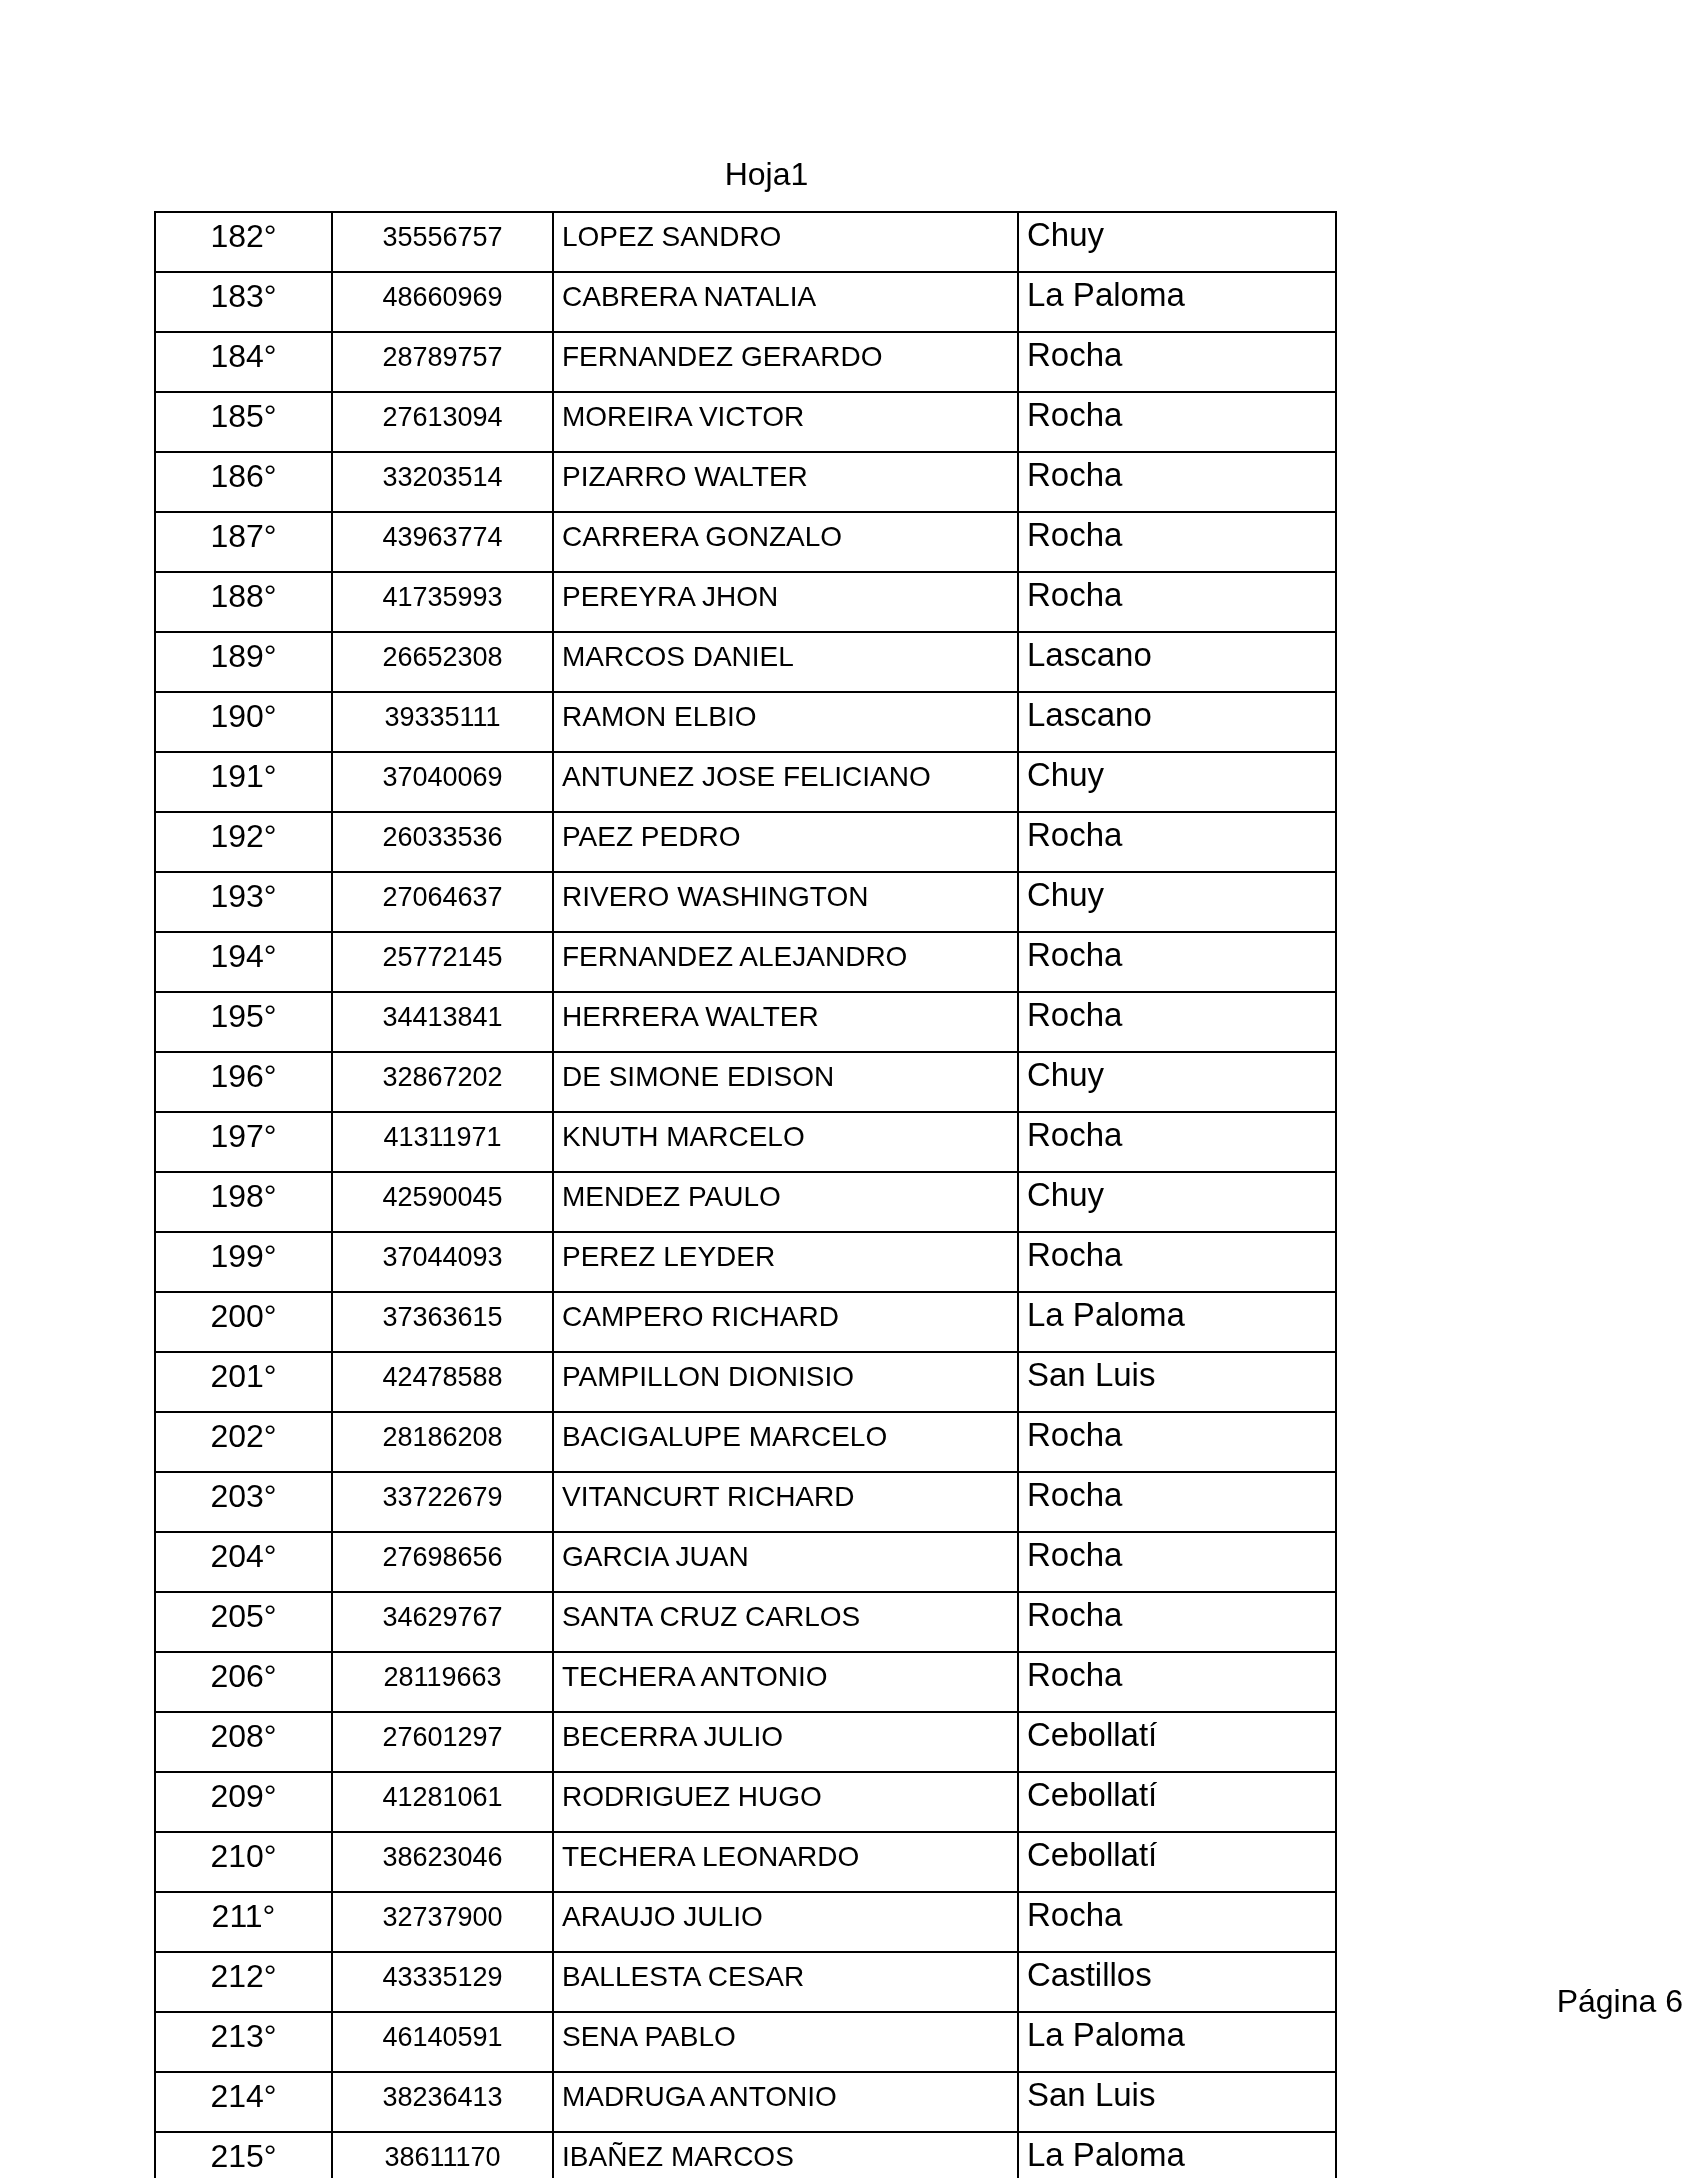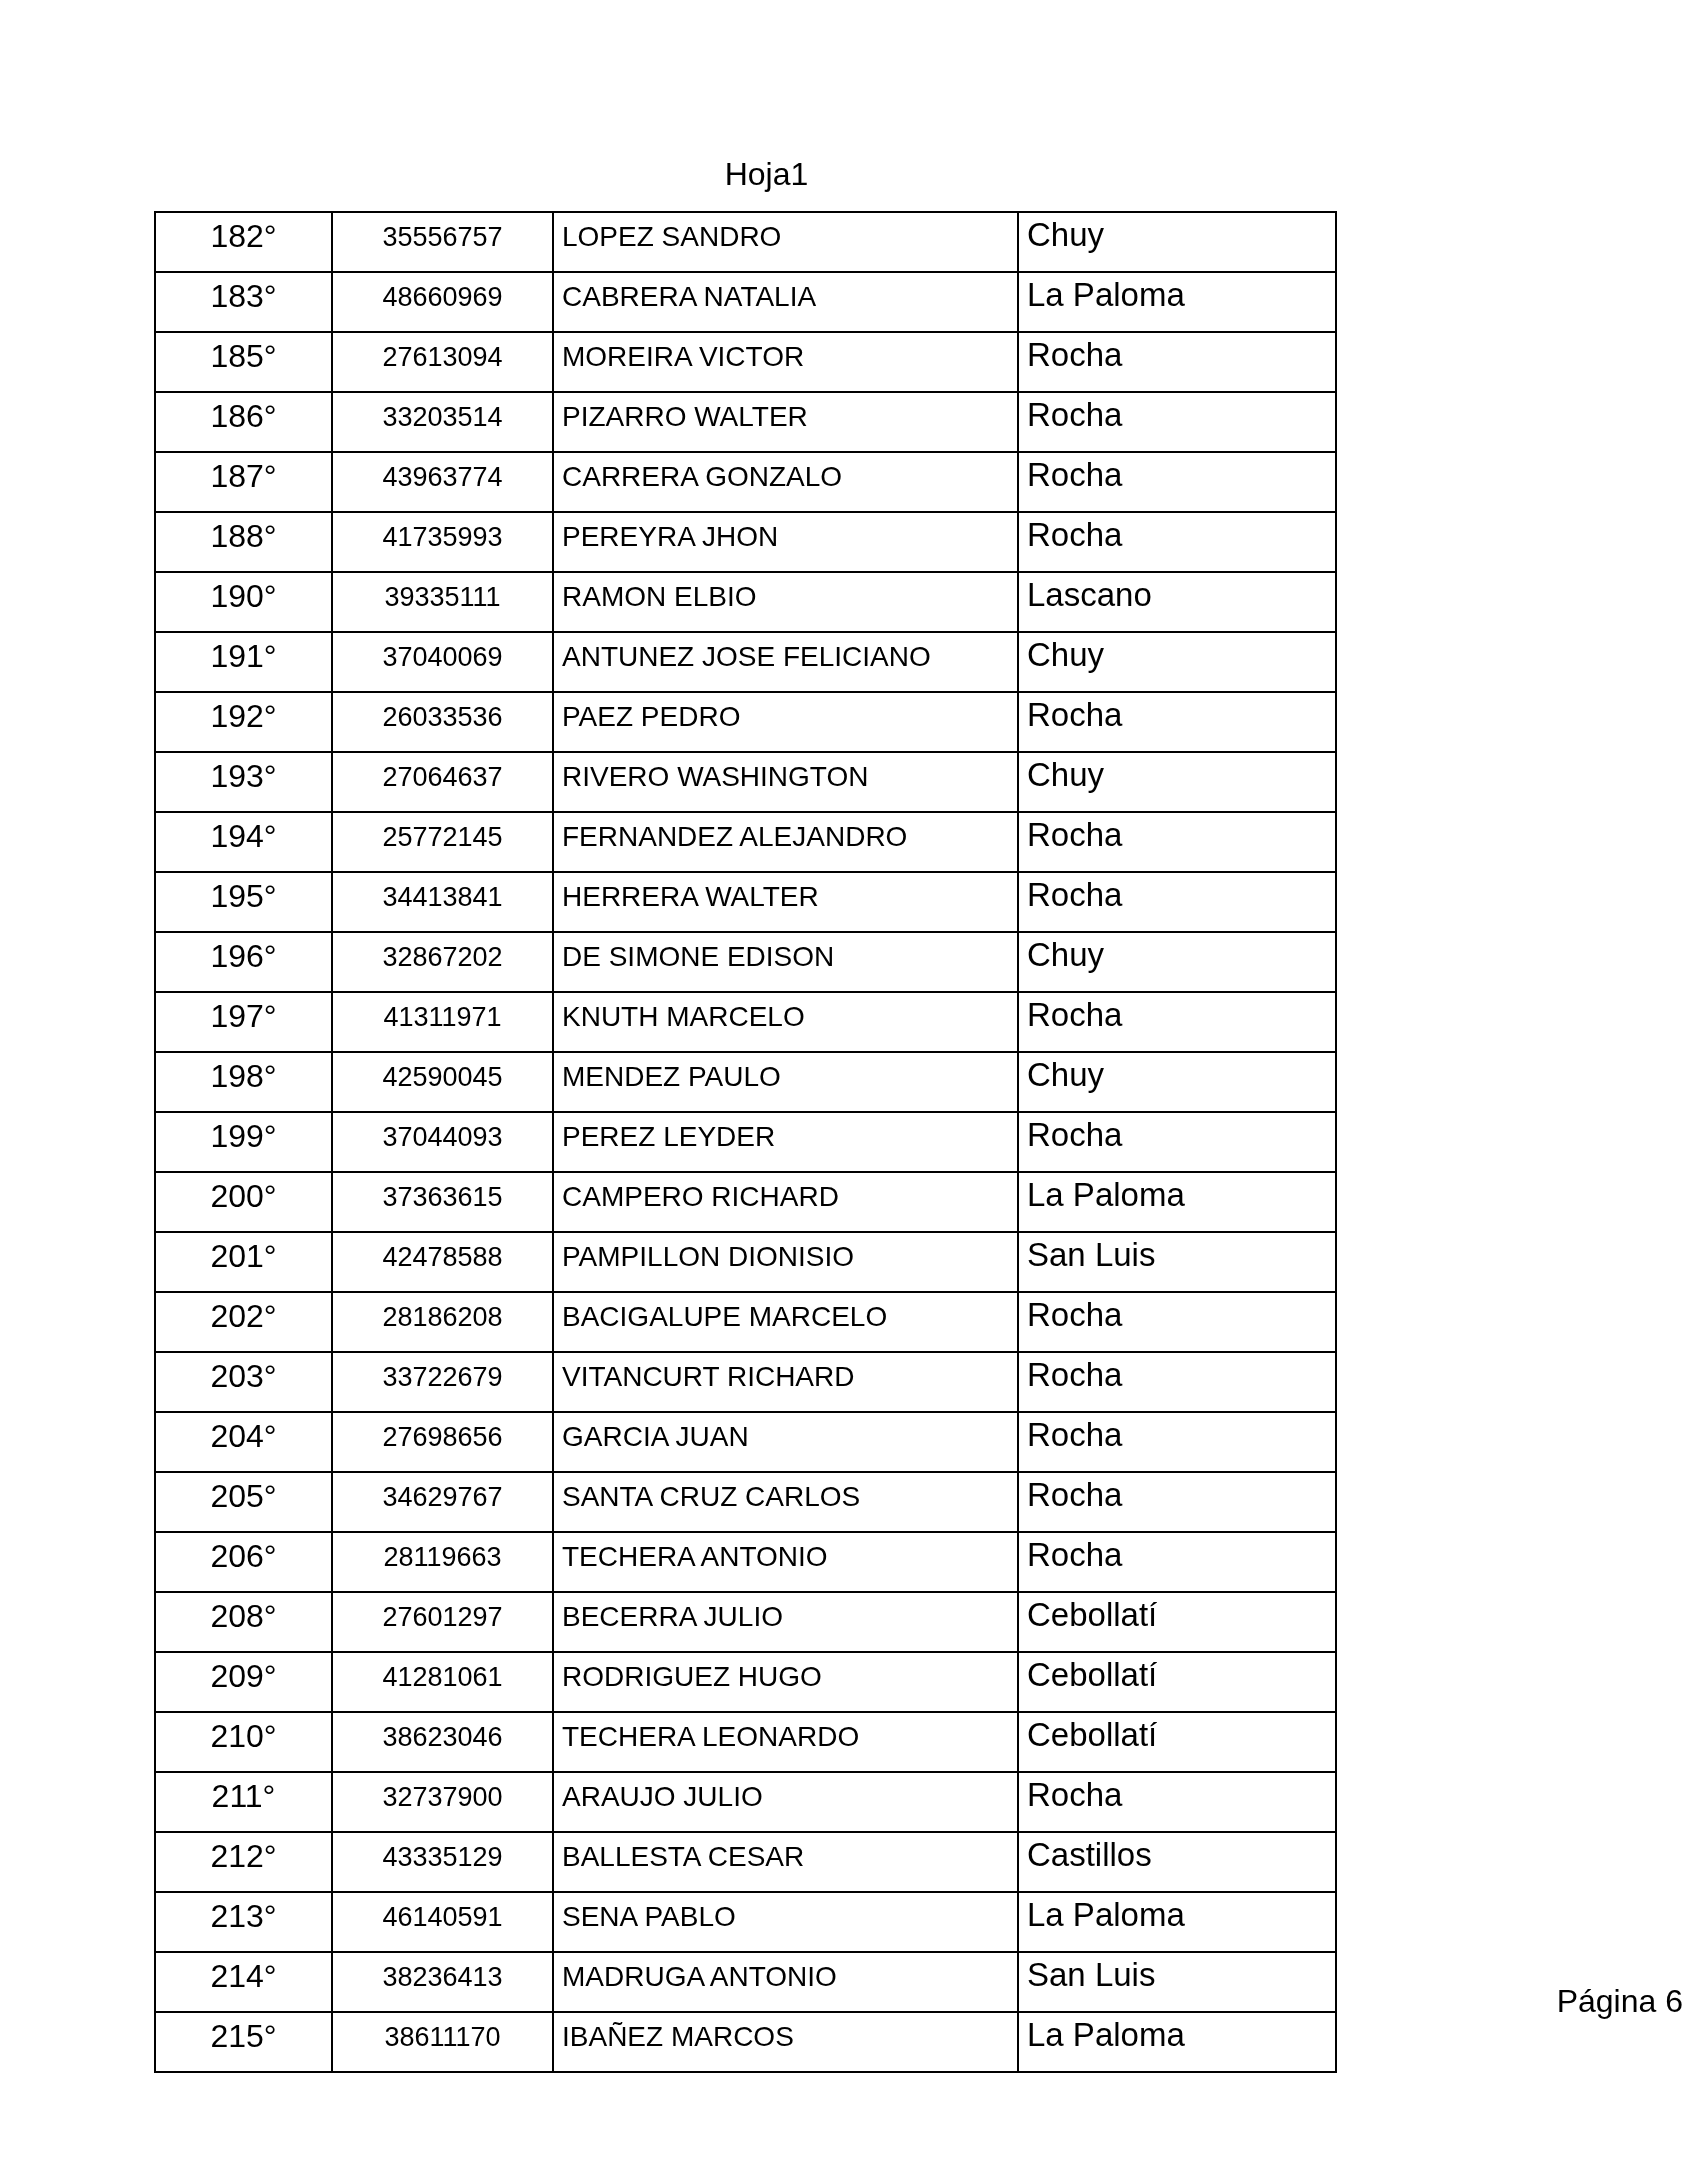--- a/index.html
+++ b/index.html
@@ -95,20 +95,26 @@
     <td class="name">LOPEZ SANDRO</td>
     <td class="city">Chuy</td>
   </tr>
         <tr>
     <td class="rank">183°</td>
     <td class="id">48660969</td>
     <td class="name">CABRERA NATALIA</td>
     <td class="city">La Paloma</td>
   </tr>
         <tr>
+    <td class="rank">184°</td>
+    <td class="id">28789757</td>
+    <td class="name">FERNANDEZ GERARDO</td>
+    <td class="city">Rocha</td>
+  </tr>
+        <tr>
     <td class="rank">185°</td>
     <td class="id">27613094</td>
     <td class="name">MOREIRA VICTOR</td>
     <td class="city">Rocha</td>
   </tr>
         <tr>
     <td class="rank">186°</td>
     <td class="id">33203514</td>
     <td class="name">PIZARRO WALTER</td>
     <td class="city">Rocha</td>
@@ -117,20 +123,26 @@
     <td class="rank">187°</td>
     <td class="id">43963774</td>
     <td class="name">CARRERA GONZALO</td>
     <td class="city">Rocha</td>
   </tr>
         <tr>
     <td class="rank">188°</td>
     <td class="id">41735993</td>
     <td class="name">PEREYRA JHON</td>
     <td class="city">Rocha</td>
+  </tr>
+        <tr>
+    <td class="rank">189°</td>
+    <td class="id">26652308</td>
+    <td class="name">MARCOS DANIEL</td>
+    <td class="city">Lascano</td>
   </tr>
         <tr>
     <td class="rank">190°</td>
     <td class="id">39335111</td>
     <td class="name">RAMON ELBIO</td>
     <td class="city">Lascano</td>
   </tr>
         <tr>
     <td class="rank">191°</td>
     <td class="id">37040069</td>

